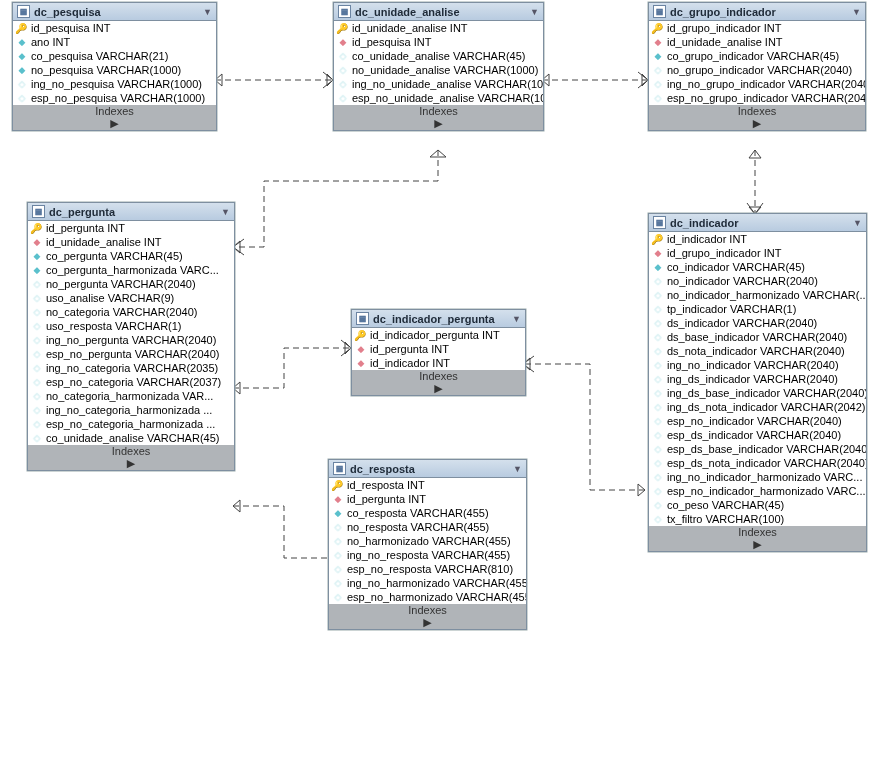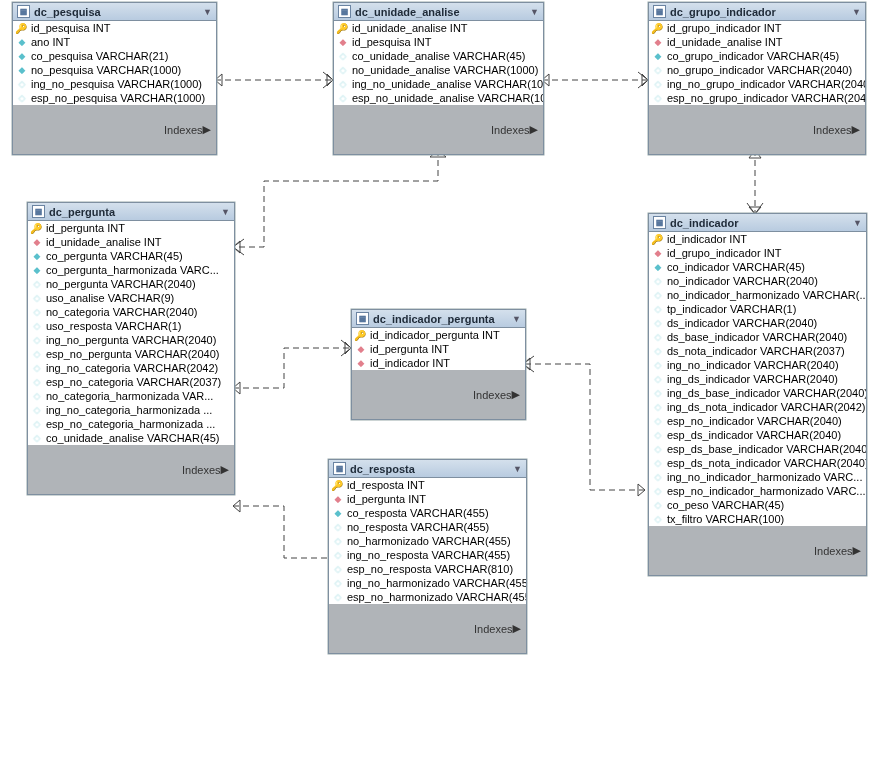--- a/index.html
+++ b/index.html
@@ -59,24 +59,25 @@
 }
 .key{color:#f4b400;font-size:10px;}
 .dia-b{color:#5ac0cc;font-size:9px;}
 .dia-r{color:#e27f8c;font-size:9px;}
 .dia-o{color:#fff;font-size:9px;
   text-shadow:0 0 1px #5ac0cc;
 }
 .foot{
   background:#b0b4b8;
   color:#333;
-  padding:18px 5px;
+  padding:0 5px;
   display:flex;
   justify-content:flex-end;
   align-items:center;
+  flex-direction:column;
 }
 svg.conn{
   position:absolute;
   top:0;left:0;
   width:879px;height:778px;
   pointer-events:none;
 }
 </style>
 </head>
 <body>
@@ -284,21 +285,21 @@
       <div class="row">
         <span class="ic dia-o">◇</span>
         <span>ing_no_pergunta VARCHAR(2040)</span>
       </div>
       <div class="row">
         <span class="ic dia-o">◇</span>
         <span>esp_no_pergunta VARCHAR(2040)</span>
       </div>
       <div class="row">
         <span class="ic dia-o">◇</span>
-        <span>ing_no_categoria VARCHAR(2042)</span>
+        <span>ing_no_categoria VARCHAR(2035)</span>
       </div>
       <div class="row">
         <span class="ic dia-o">◇</span>
         <span>esp_no_categoria VARCHAR(2037)</span>
       </div>
       <div class="row">
         <span class="ic dia-o">◇</span>
         <span>no_categoria_harmonizada VAR...</span>
       </div>
       <div class="row">
@@ -421,21 +422,21 @@
       <div class="row">
         <span class="ic dia-o">◇</span>
         <span>ds_indicador VARCHAR(2040)</span>
       </div>
       <div class="row">
         <span class="ic dia-o">◇</span>
         <span>ds_base_indicador VARCHAR(2040)</span>
       </div>
       <div class="row">
         <span class="ic dia-o">◇</span>
-        <span>ds_nota_indicador VARCHAR(2037)</span>
+        <span>ds_nota_indicador VARCHAR(2040)</span>
       </div>
       <div class="row">
         <span class="ic dia-o">◇</span>
         <span>ing_no_indicador VARCHAR(2040)</span>
       </div>
       <div class="row">
         <span class="ic dia-o">◇</span>
         <span>ing_ds_indicador VARCHAR(2040)</span>
       </div>
       <div class="row">

